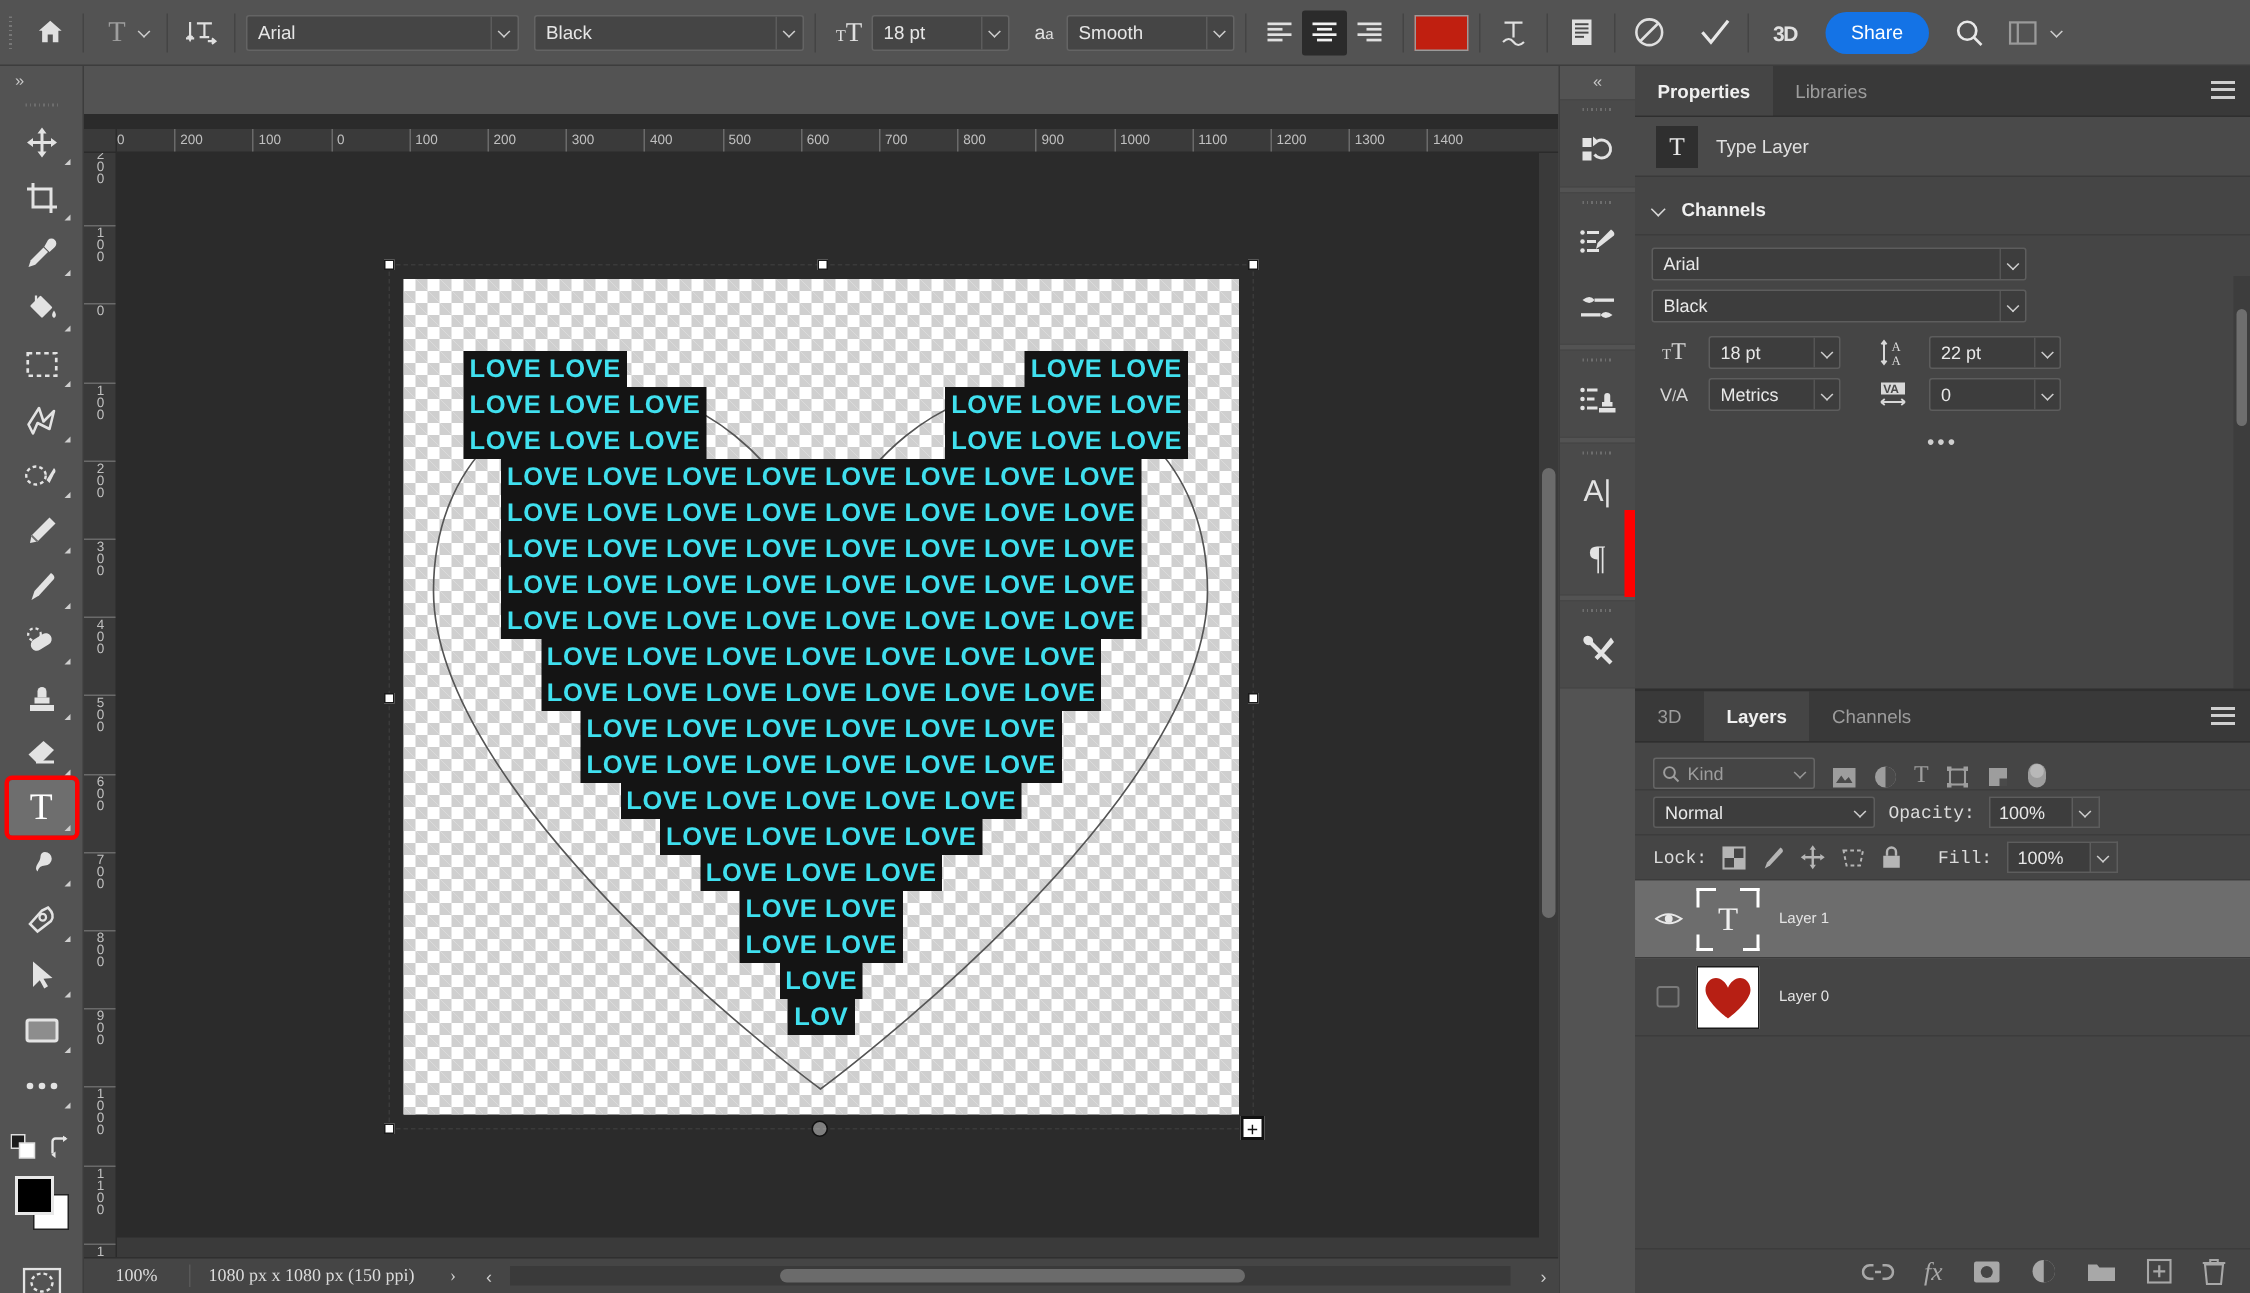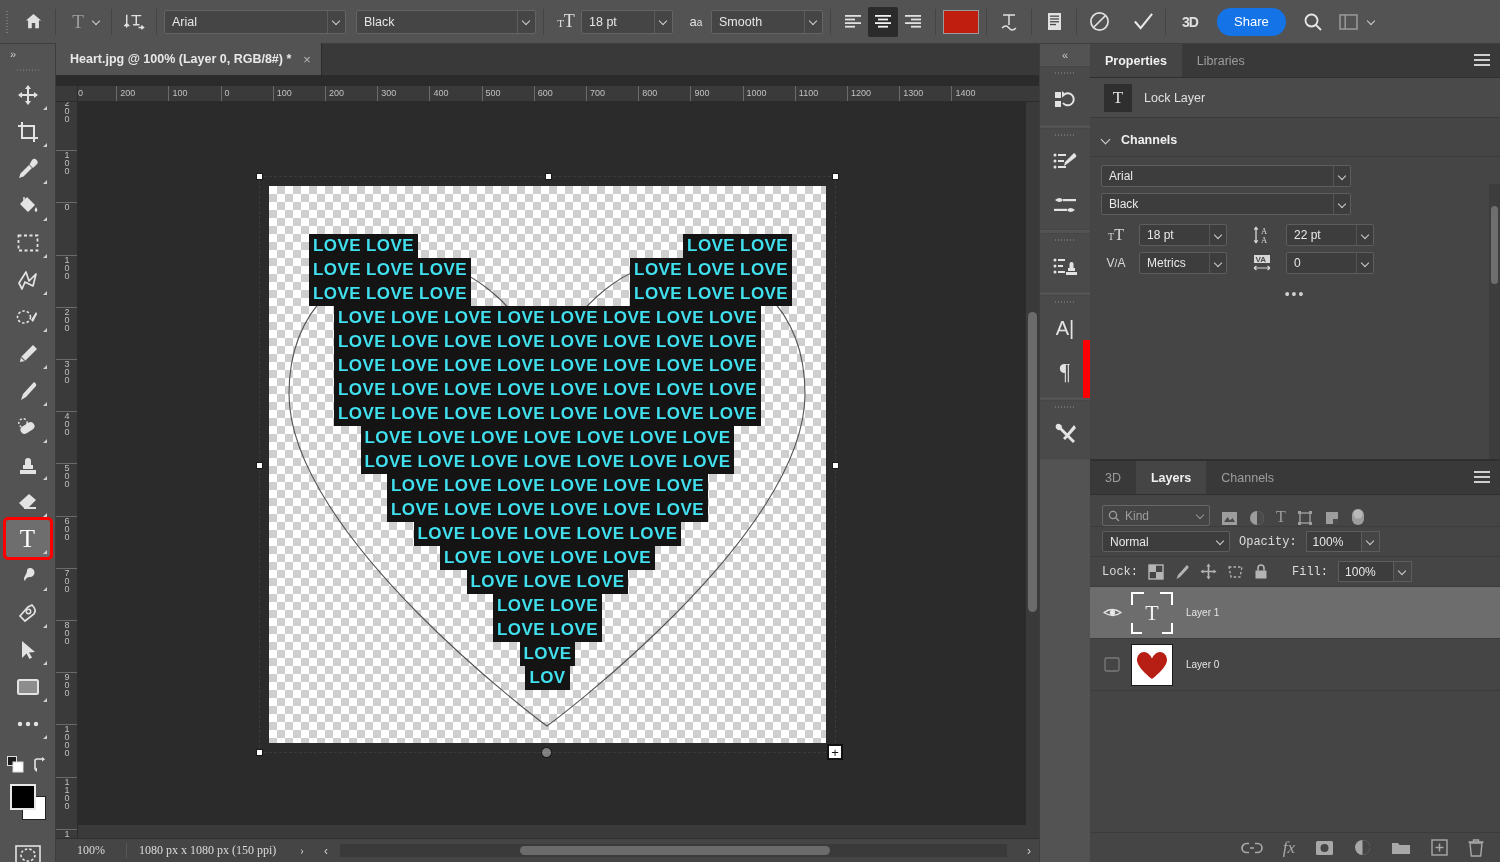--- a/index.html
+++ b/index.html
@@ -404,21 +404,21 @@
   .kind-box {
     width: 108px; height: 21px; background: #454545; border: 1px solid #666; border-radius: 2px;
     display: flex; align-items: center; gap: 5px; padding: 0 5px;
     color: #9d9d9d; font-size: 12px;
   }
   .blend-row {
     height: 30px; display: flex; align-items: center; gap: 9px; padding: 0 12px;
     border-bottom: 1px solid #3c3c3c;
   }
   .blend-box {
-    width: 128px; height: 21px; justify-content: center;
+    width: 148px; height: 21px; justify-content: center;
   }
   .lbl-sm { color: #dcdcdc; font-size: 12px; font-family: Liberation Mono, monospace; }
   .small-num {
     width: 56px; height: 21px; background: #3d3d3d; border: 1px solid #5d5d5d;
     display: flex; align-items: center; padding-left: 6px; color: #e8e8e8; font-size: 12px;
   }
   .num-arrow {
     width: 18px; height: 21px; border: 1px solid #5d5d5d; border-left: none;
     background: #454545; display:flex;align-items:center;justify-content:center;
   }
@@ -619,26 +619,20 @@
     <div style="width:6px"></div>
     <div class="ob-btn">
       <svg width="19" height="16" viewBox="0 0 20 17">
           <rect x="1" y="1" width="18" height="15" stroke="#9a9a9a" stroke-width="1.6" fill="none"></rect>
           <line x1="6.5" y1="1" x2="6.5" y2="16" stroke="#9a9a9a" stroke-width="1.6"></line>
         </svg>
     </div>
     <div class="chev" style="margin-left:4px;"></div>
   </div>
 
-  <div class="tabbar">
-    <div class="doc-tab">
-      <span>Heart.jpg @ 100% (Layer 0, RGB/8#) *</span>
-      <span class="x">×</span>
-    </div>
-  </div>
 
   <div class="toolbar">
     <div class="tb-expand">»</div>
     <div class="tb-grip">
         <i></i>
       </div>
 
     <div class="tool">
       <svg width="22" height="22" viewBox="0 0 22 22">
           <path d="M11 1 L14 5 L12 5 L12 10 L17 10 L17 8 L21 11 L17 14 L17 12 L12 12 L12 17 L14 17 L11 21 L8 17 L10 17 L10 12 L5 12 L5 14 L1 11 L5 8 L5 10 L10 10 L10 5 L8 5 Z" fill="#e3e3e3"></path>
@@ -1057,21 +1051,21 @@
           <span>Properties</span>
         </div>
       <div class="ptab">
           <span>Libraries</span>
         </div>
       <div class="panel-menu"></div>
     </div>
 
     <div class="type-layer-row">
       <div class="tl-ico">T</div>
-      <div class="tl-label">Lock Layer</div>
+      <div class="tl-label">Type Layer</div>
     </div>
 
 
     <div class="section-head" style="margin-top:5px;">
       <span class="arrow-d"></span>
       <span>Channels</span>
     </div>
 
     <div class="char-body">
       <div class="char-row">

